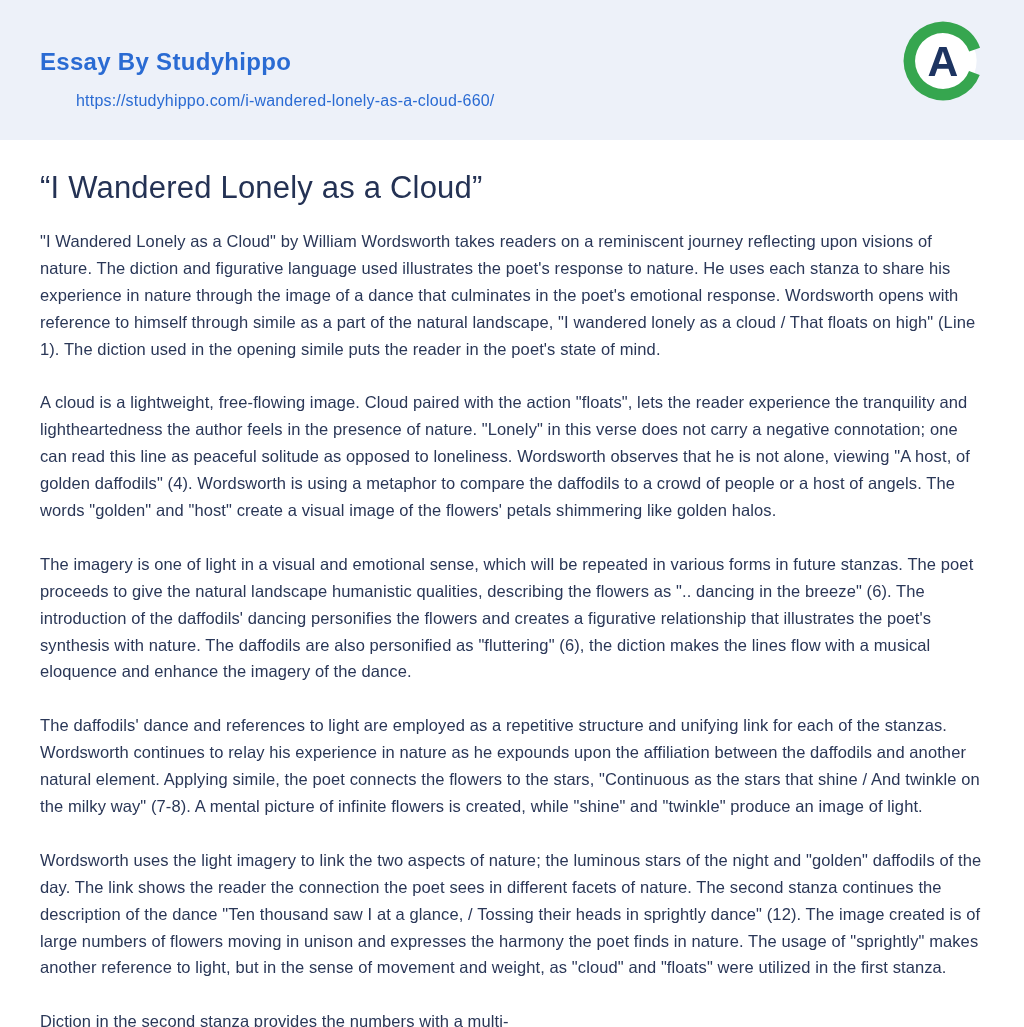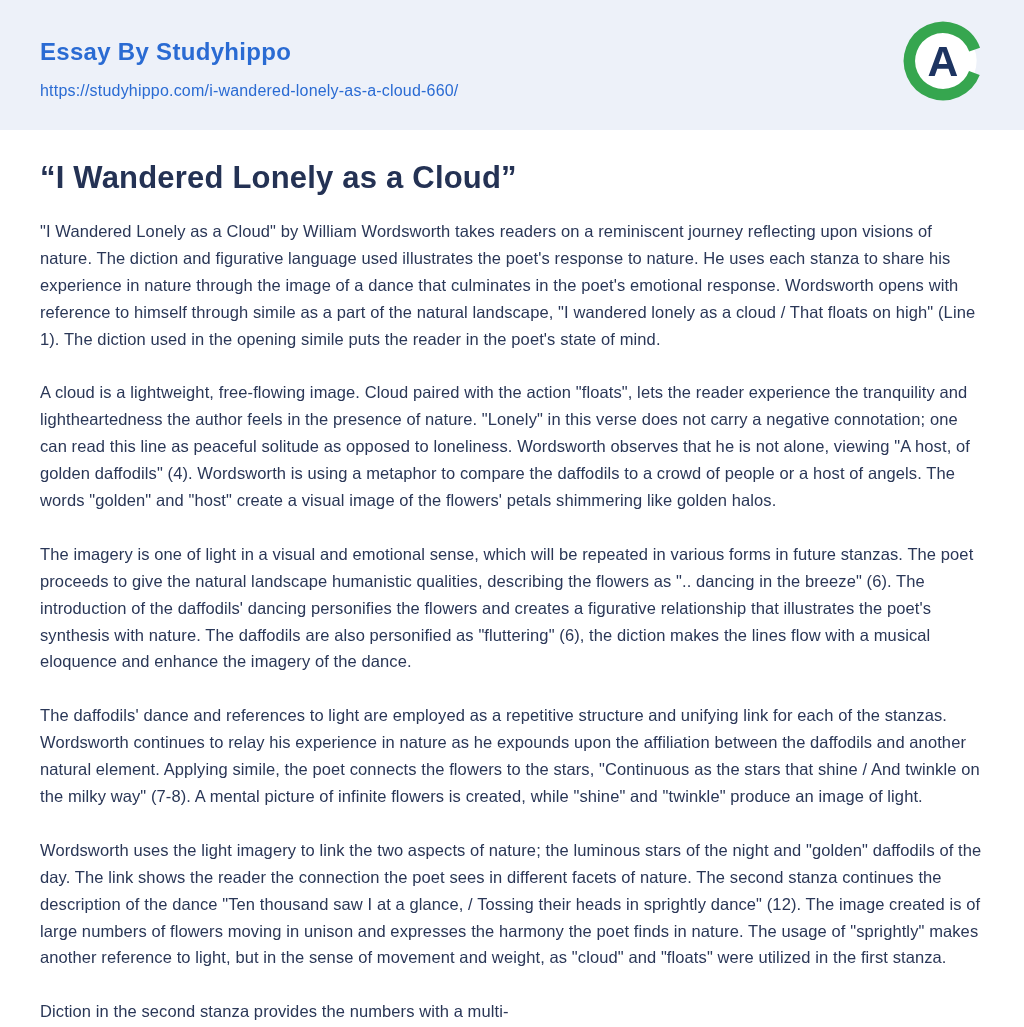--- a/index.html
+++ b/index.html
@@ -10,53 +10,54 @@
   .page {
     width: 1024px;
     min-height: 1027px;
     background: #ffffff;
     margin: 0 auto;
     position: relative;
   }
   
   .site-header {
     background: #edf1f9;
-    padding: 38px 40px 30px 40px;
+    padding: 48px 40px 30px 40px;
     position: relative;
     min-height: 125px;
   }
   .site-title {
     color: #2a6bd3;
     font-size: 24px;
     font-weight: 700;
     letter-spacing: 0.3px;
   }
   .site-url {
     display: inline-block;
     margin-top: 16px;
     color: #2a6bd3;
     font-size: 16px;
     text-decoration: none;
     letter-spacing: 0.2px;
+    margin-left: 36px;
   }
   .logo-wrap {
     position: absolute;
     top: 20px;
     right: 40px;
     width: 82px;
     height: 82px;
   }
   
   .article {
     padding: 22px 40px 40px 40px;
   }
   .article-title {
     color: #243254;
     font-size: 31px;
-    font-weight: 700;
+    font-weight: 400;
     margin: 8px 0 22px 0;
     letter-spacing: 0.2px;
   }
   .article p {
     color: #2a3757;
     font-size: 16.5px;
     line-height: 1.63;
     margin-bottom: 27px;
     letter-spacing: 0.1px;
   }

